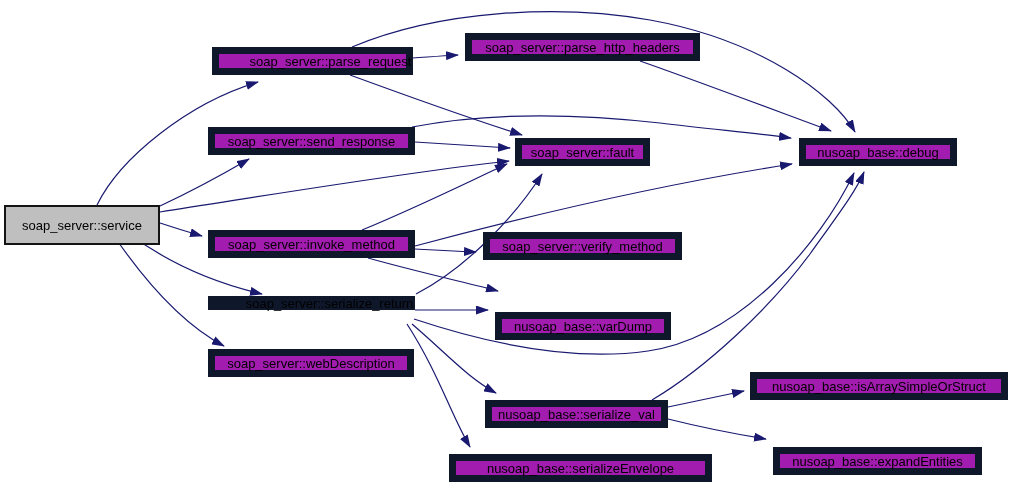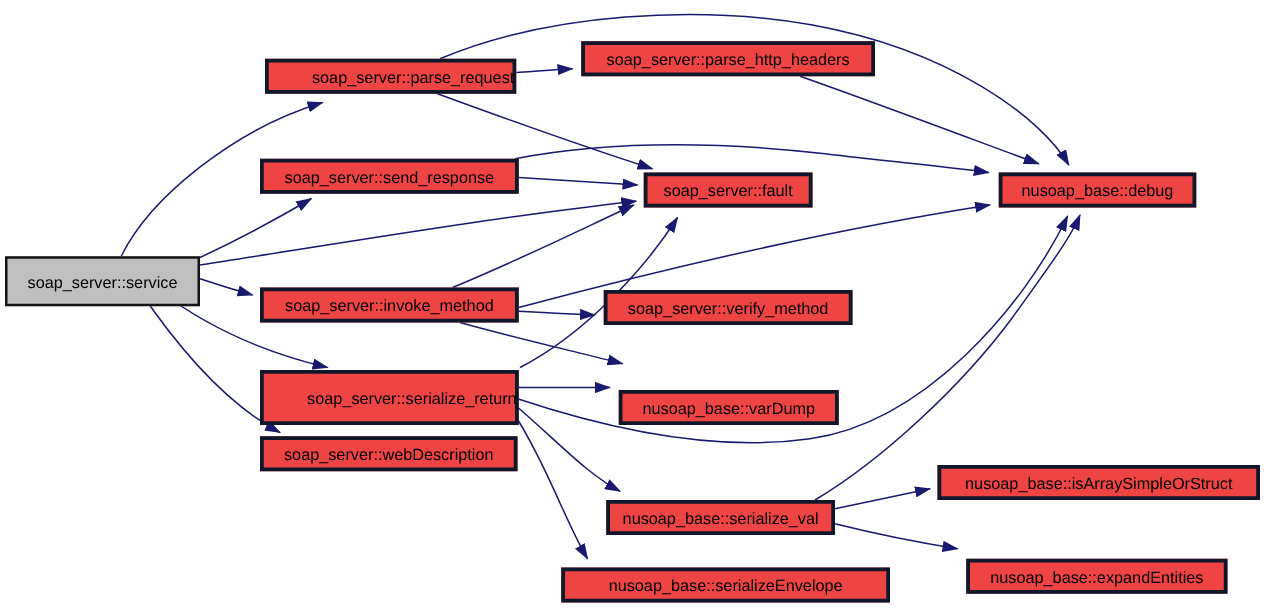--- a/index.html
+++ b/index.html
@@ -7,22 +7,22 @@
     position:relative;
     width:1013px;height:488px;
     background:#ffffff;
     font-family:"Liberation Sans", sans-serif;
     overflow:hidden;
   }
   .edge-layer{position:absolute;left:0;top:0;width:1013px;height:488px;}
   .node{
     position:absolute;
     box-sizing:border-box;
-    background:#ef4444;
-    border:3px solid #0f172a;
+    background:#a21caf;
+    border:7px solid #0f172a;
     display:flex;align-items:center;justify-content:center;
     font-size:13px;line-height:1;color:#000000;
     white-space:nowrap;
     cursor:pointer;
   }
   .node.root{
     background:#bfbfbf;
     border:2px solid #141414;
   }
   .edge{fill:none;stroke-width:1.2px;}
@@ -66,21 +66,21 @@
   </svg>
   <div id="nodes">
       <div class="node root" style="left: 4px; top: 205px; width: 156px; height: 40px;">soap_server::service</div>
       <div class="node" style="left: 212px; top: 47px; width: 201px; height: 28px; padding-left: 36px;">soap_server::parse_request</div>
       <div class="node" style="left: 465px; top: 33px; width: 235px; height: 28px;">soap_server::parse_http_headers</div>
       <div class="node" style="left: 208px; top: 127px; width: 207px; height: 28px;">soap_server::send_response</div>
       <div class="node" style="left: 515px; top: 138px; width: 135px; height: 28px;">soap_server::fault</div>
       <div class="node" style="left: 799px; top: 138px; width: 158px; height: 28px;">nusoap_base::debug</div>
       <div class="node" style="left: 208px; top: 230px; width: 207px; height: 28px;">soap_server::invoke_method</div>
       <div class="node" style="left: 483px; top: 232px; width: 199px; height: 28px;">soap_server::verify_method</div>
-      <div class="node" style="left: 208px; top: 296px; width: 207px; height: 44px; padding-left: 36px;">soap_server::serialize_return</div>
+      <div class="node" style="left: 208px; top: 296px; width: 207px; height: 14px; padding-left: 36px;">soap_server::serialize_return</div>
       <div class="node" style="left: 495px; top: 312px; width: 176px; height: 28px;">nusoap_base::varDump</div>
       <div class="node" style="left: 208px; top: 349px; width: 206px; height: 28px;">soap_server::webDescription</div>
       <div class="node" style="left: 485px; top: 400px; width: 183px; height: 28px;">nusoap_base::serialize_val</div>
       <div class="node" style="left: 750px; top: 372px; width: 258px; height: 28px;">nusoap_base::isArraySimpleOrStruct</div>
       <div class="node" style="left: 773px; top: 425px; width: 209px; height: 28px; margin-top: 22px;">nusoap_base::expandEntities</div>
       <div class="node" style="left: 449px; top: 454px; width: 263px; height: 28px;">nusoap_base::serializeEnvelope</div>
     </div>
 </div>
 
 </body></html>

